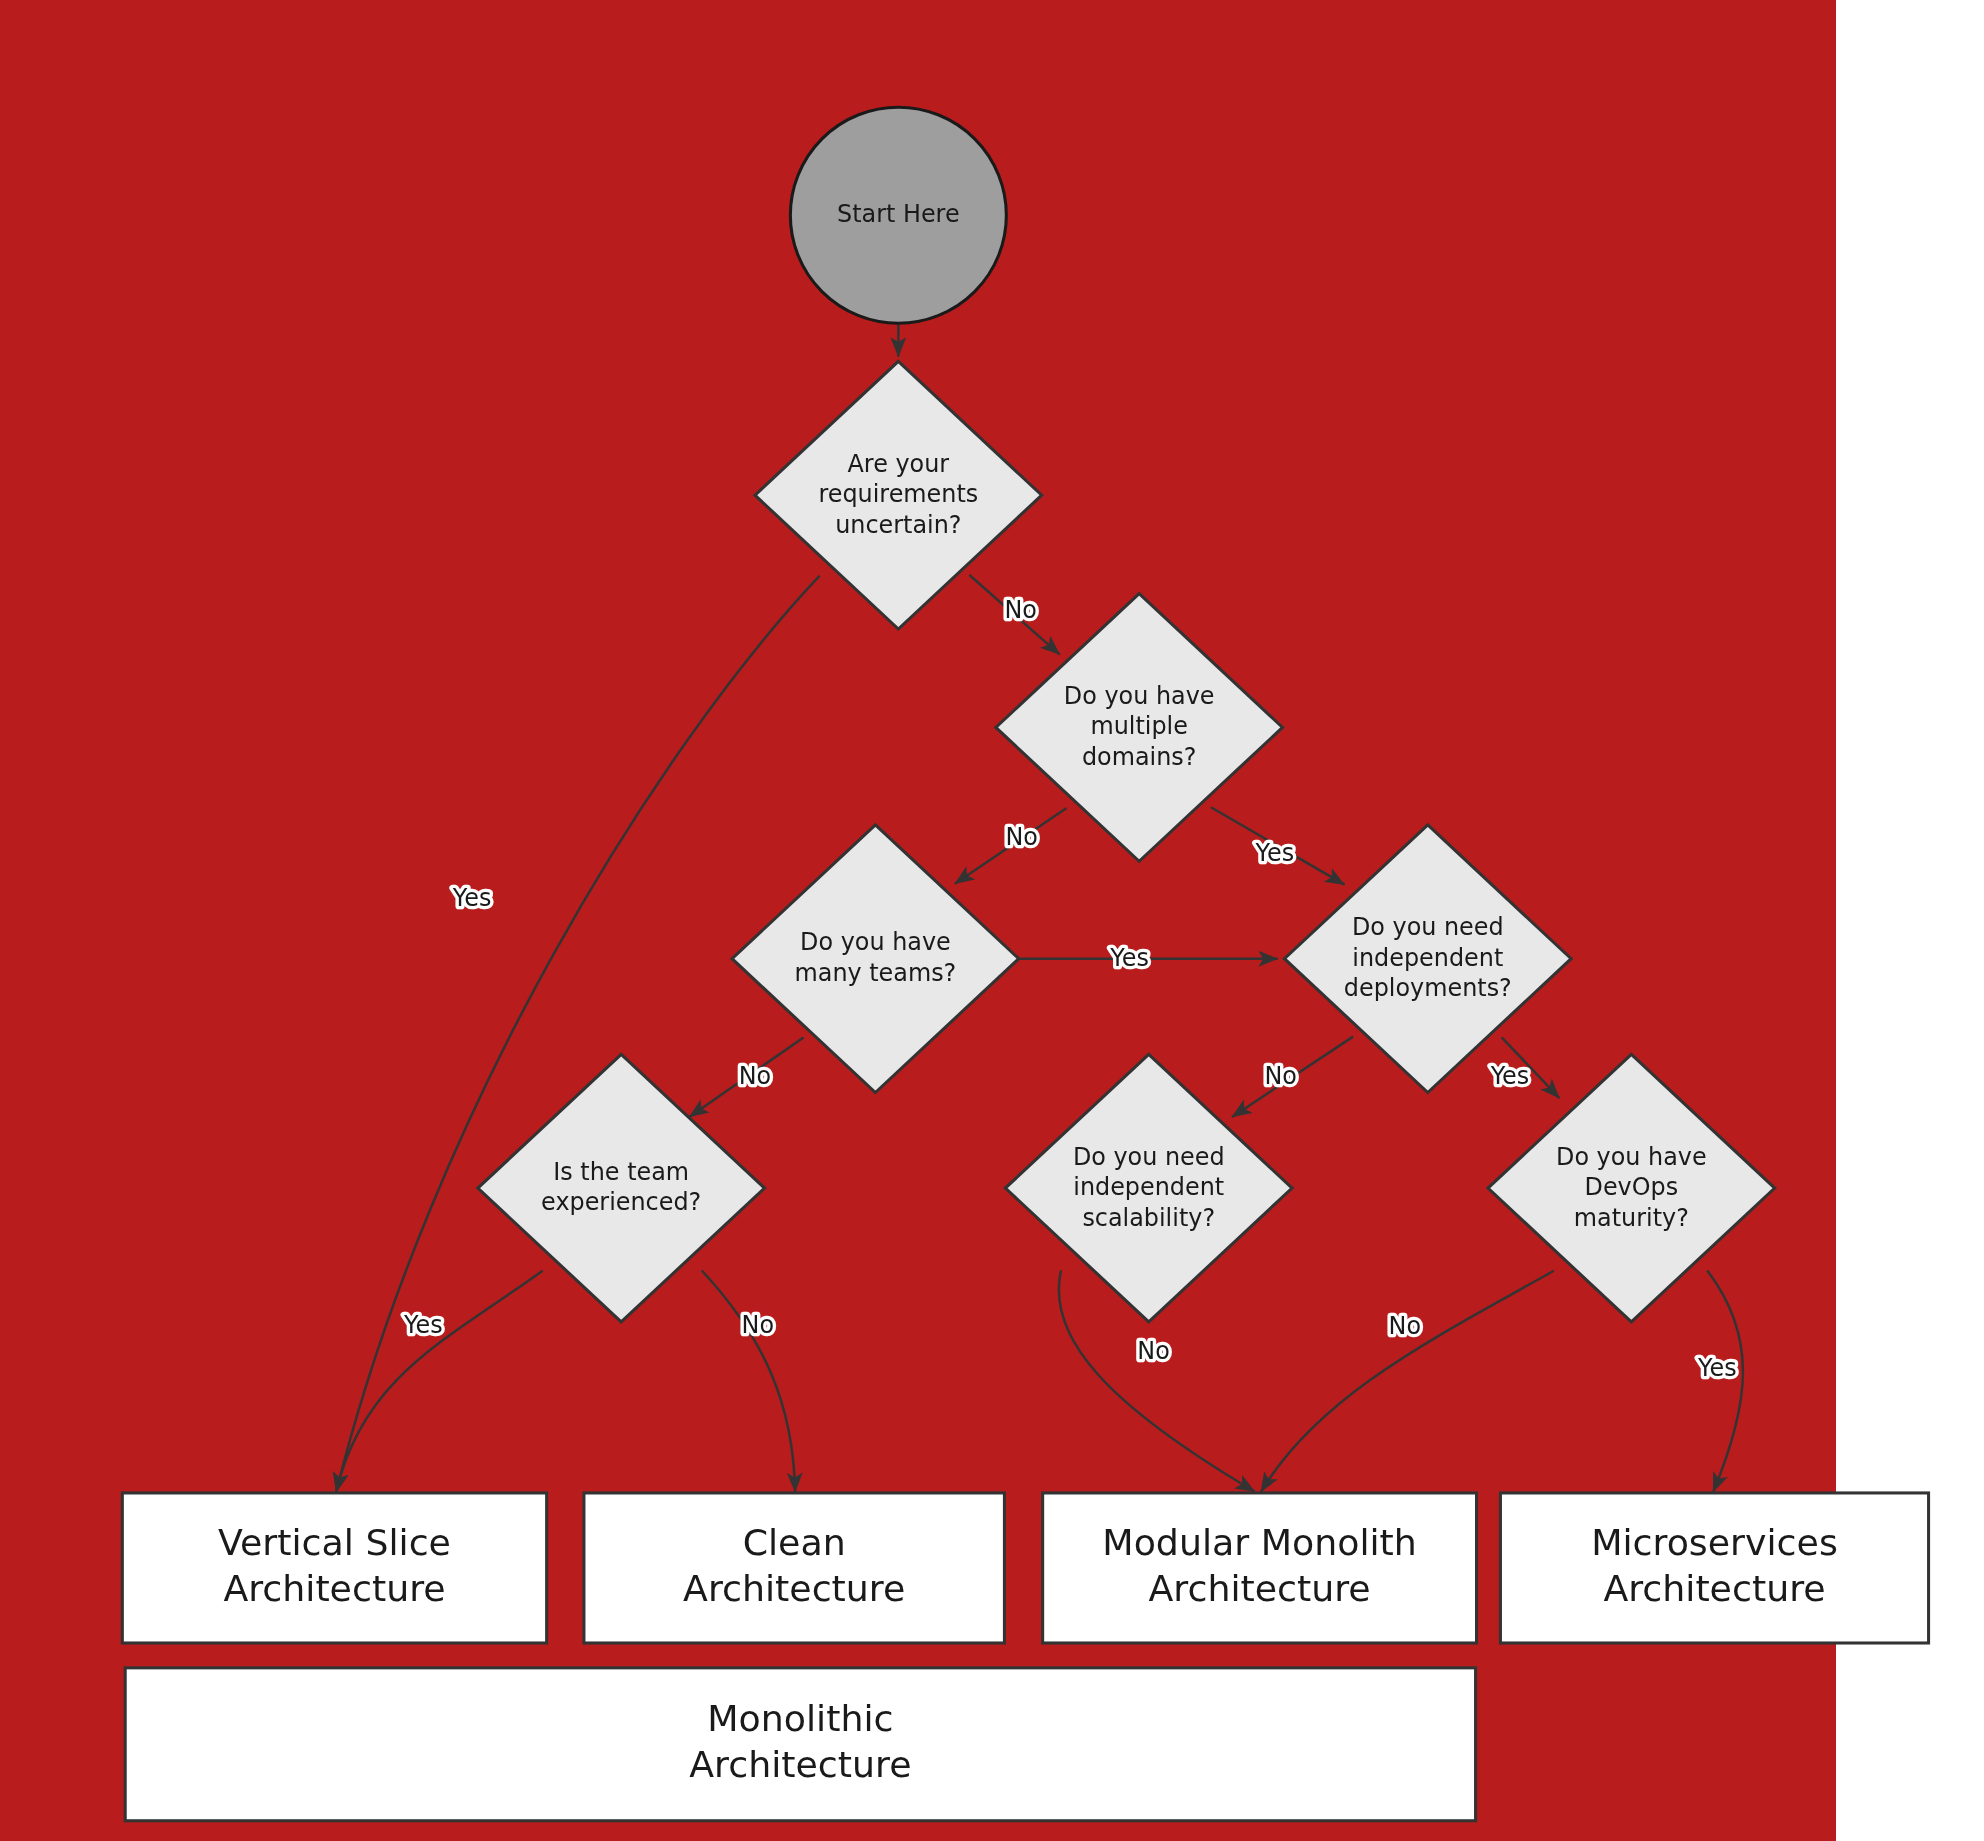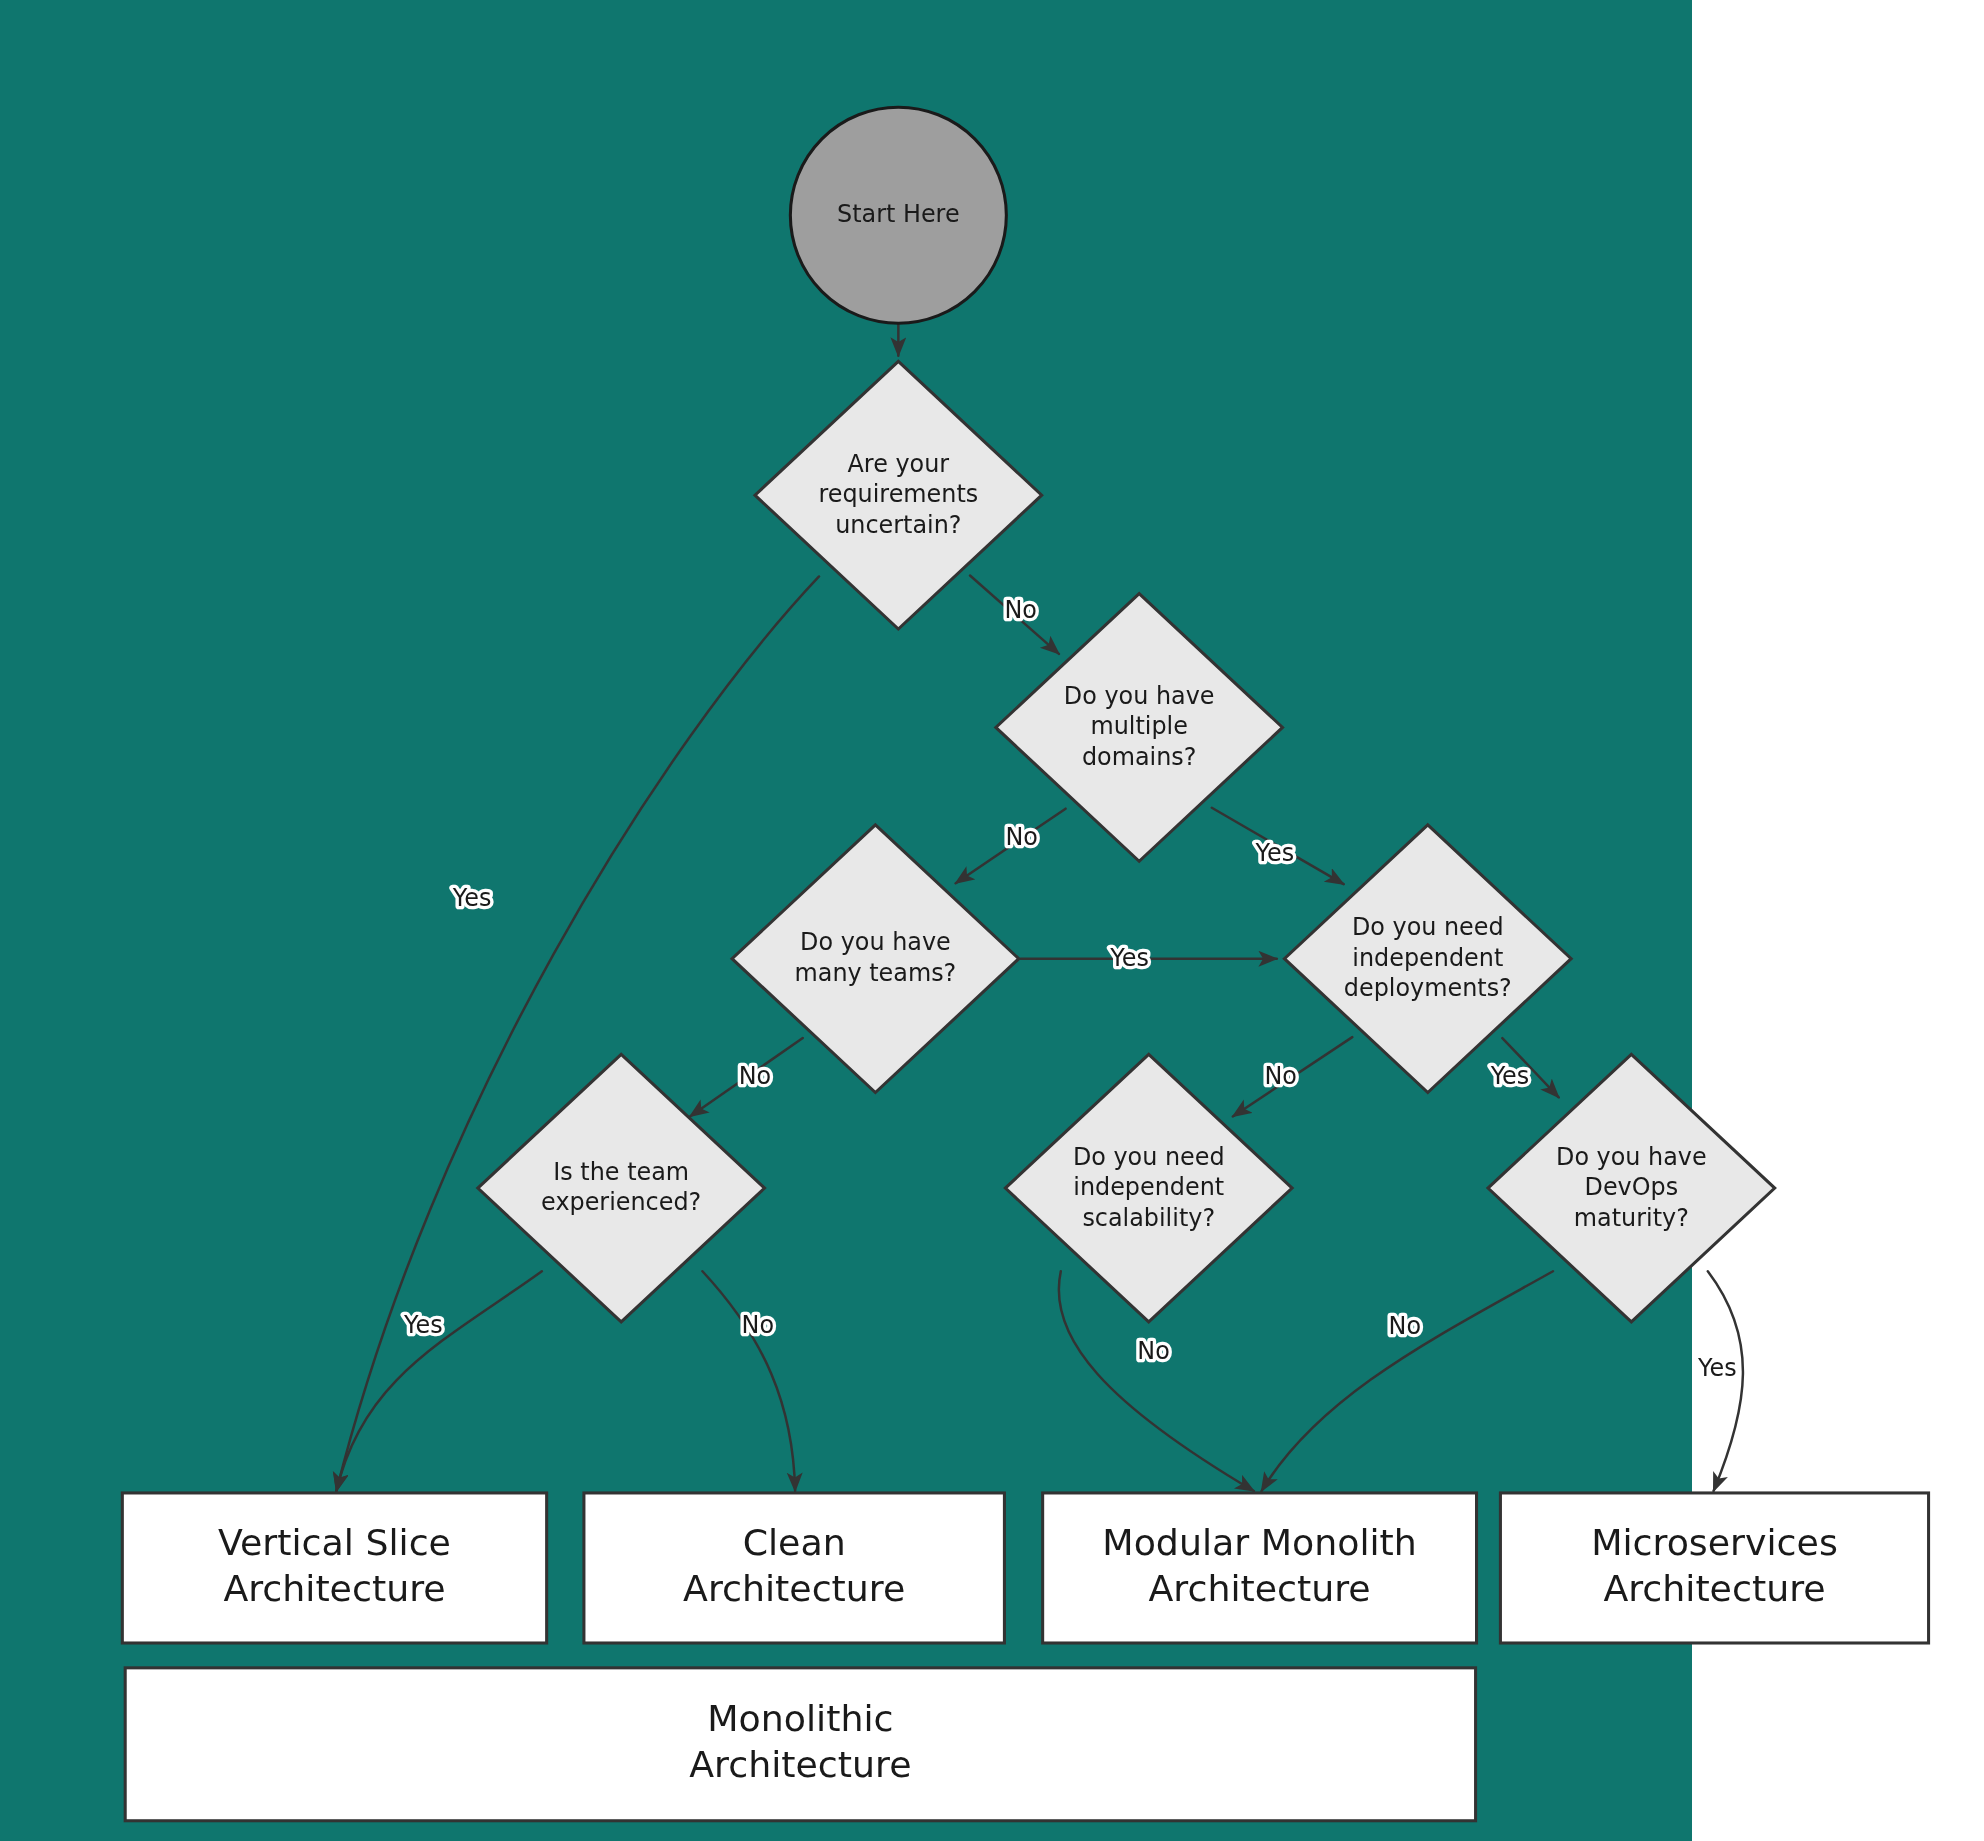--- a/index.html
+++ b/index.html
@@ -8,23 +8,23 @@
     background: #ffffff;
   }
   body {
     width: 1984px;
     height: 1841px;
     font-family: "DejaVu Sans", sans-serif;
     overflow: hidden;
   }
   #diagram-root {
     position: relative;
-    width: 1692px;
+    width: 1836px;
     height: 1841px;
-    background: #0f766e;
+    background: #b91c1c;
     text-decoration: underline;
   }
   svg#flow {
     display: block;
     width: 1984px;
     height: 1841px;
   }
   .node-shape {
     fill: #e8e8e8;
     stroke: #333333;

